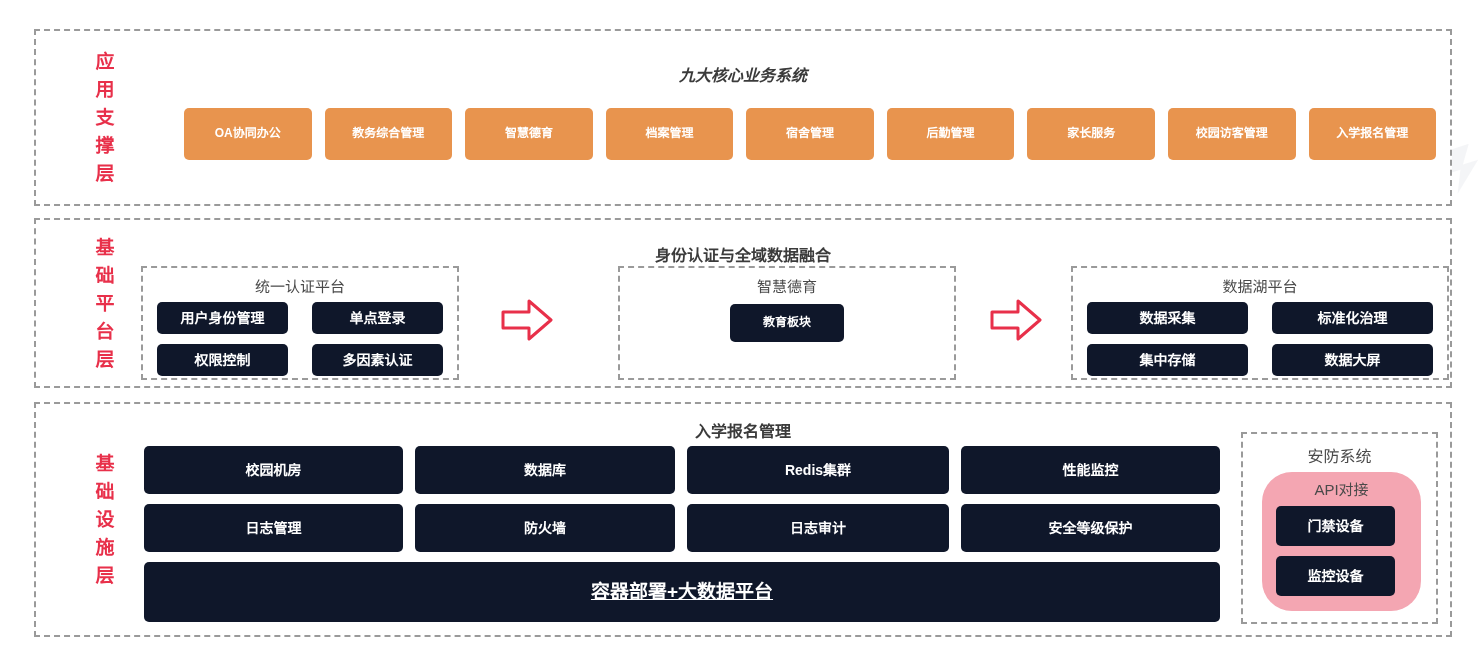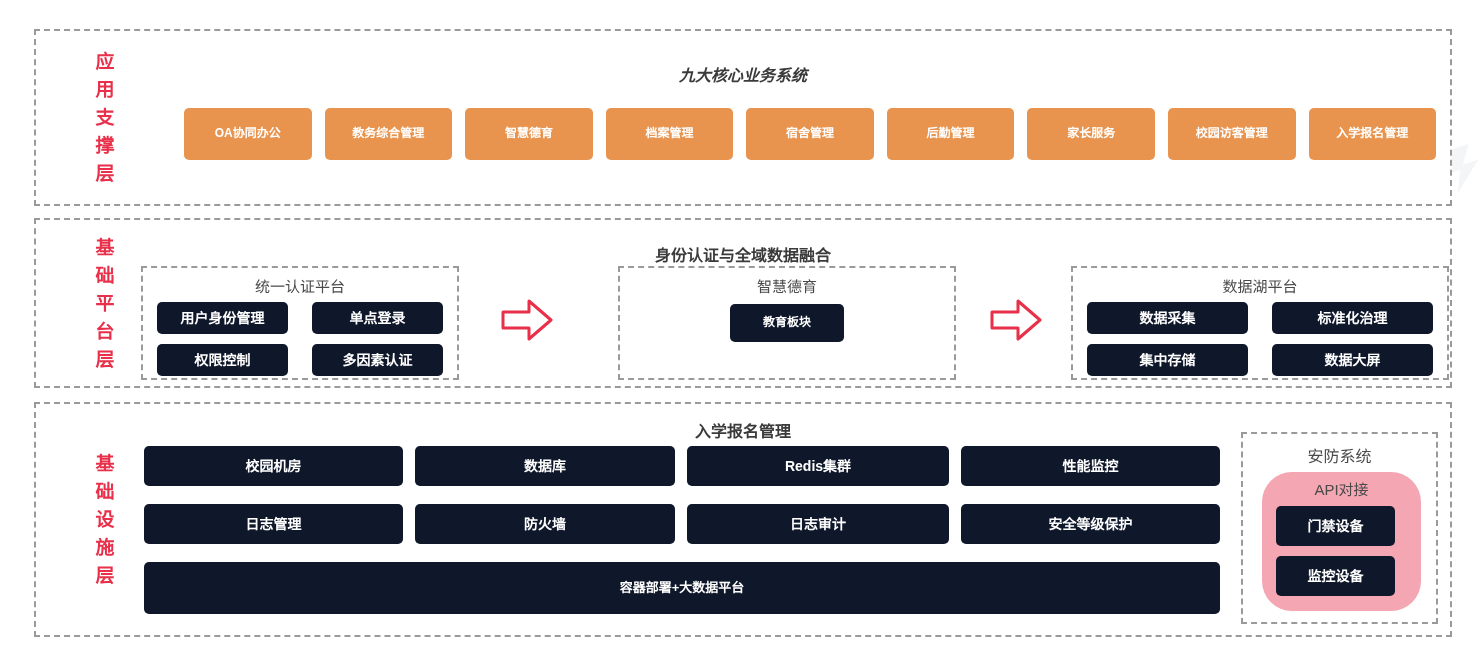--- a/index.html
+++ b/index.html
@@ -193,33 +193,34 @@
   #infra-row-1, #infra-row-2 {
     position: absolute;
     left: 0;
     width: 1076px;
     height: 48px;
     display: flex;
     gap: 12px;
   }
   #infra-row-1 { top: 0; }
   #infra-row-2 { top: 58px; }
-  .infra-cell { height: 40px; font-size: 14px; }
+  .infra-cell { height: 48px; font-size: 14px; }
   .infra-col-1 { flex: 0 0 259px; }
   .infra-col-2 { flex: 0 0 260px; }
   .infra-col-3 { flex: 0 0 262px; }
   .infra-col-4 { flex: 1 1 auto; }
 
   #infra-wide {
     position: absolute;
     left: 0;
     top: 116px;
     width: 1076px;
-    height: 52px;
-    font-size: 13px;
+    height: 60px;
+    font-size: 19px;
+    text-decoration: underline;
   }
 
   
   #panel-security {
     position: absolute;
     left: 1205px;
     top: 28px;
     width: 197px;
     height: 192px;
     box-sizing: border-box;

